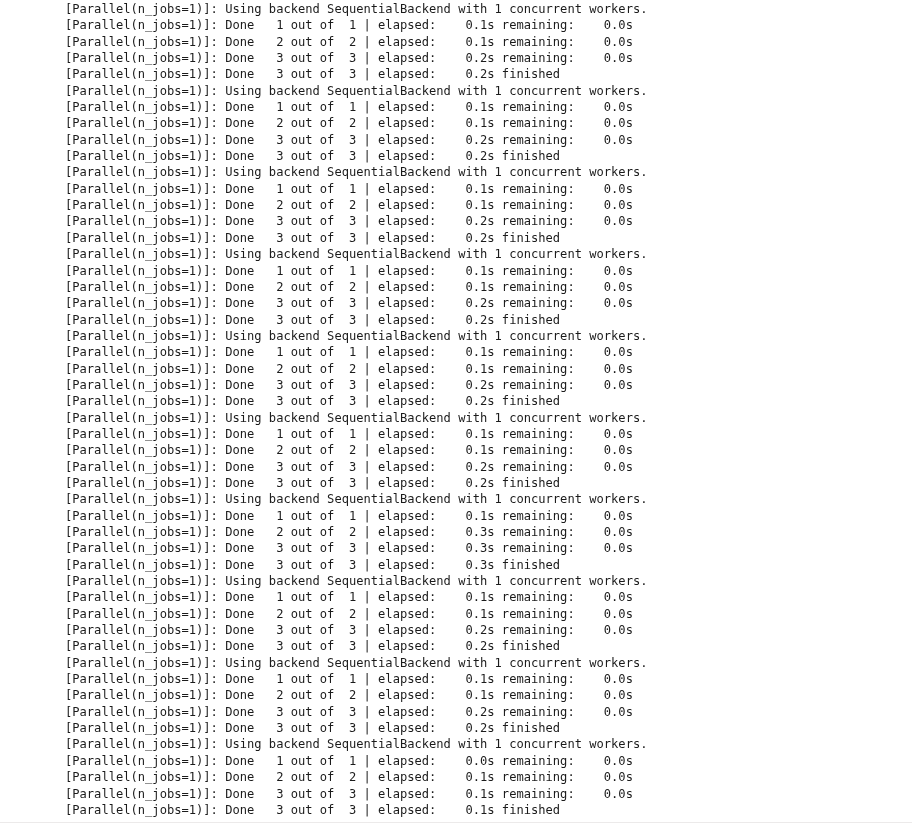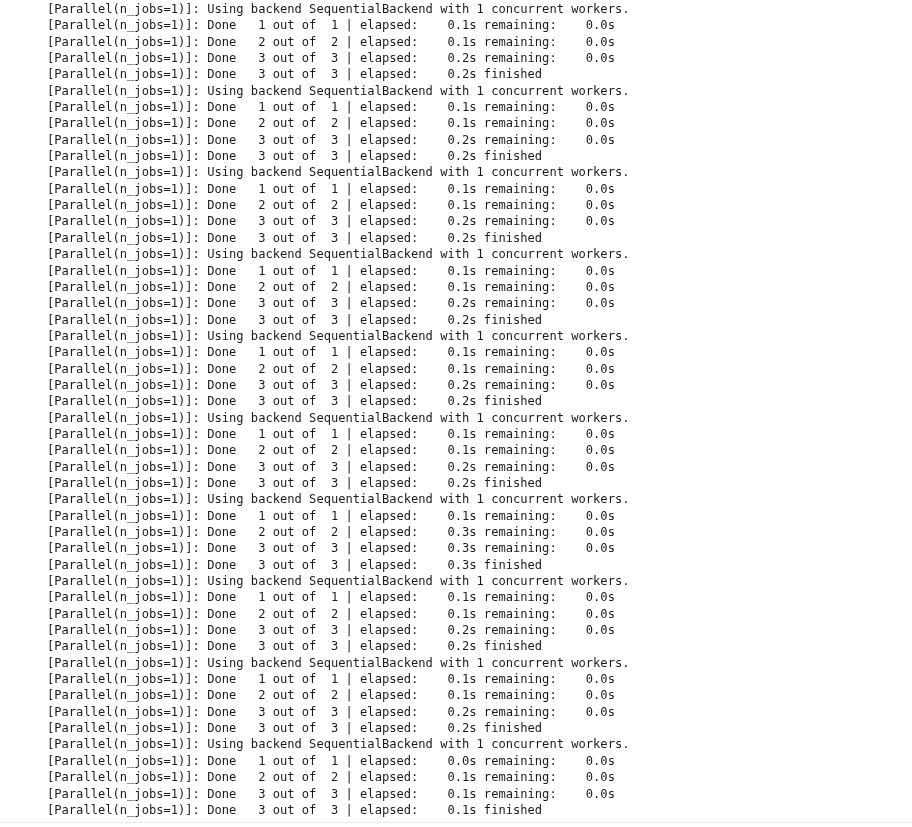--- a/index.html
+++ b/index.html
@@ -15,21 +15,21 @@
   }
   #console-output {
     position: relative;
     width: 912px;
     height: 827px;
     background: #ffffff;
     box-sizing: border-box;
     padding-top: 1px;
   }
   .log-lines {
-    padding-left: 47px;
+    padding-left: 65px;
     font-size: 12.1px;
     line-height: 16.35px;
     color: #1b1b1b;
     white-space: pre;
     letter-spacing: 0px;
     font-family: "DejaVu Sans Mono", "Liberation Mono", monospace;
   }
   .log-line {
     white-space: pre;
     height: 16.35px;

